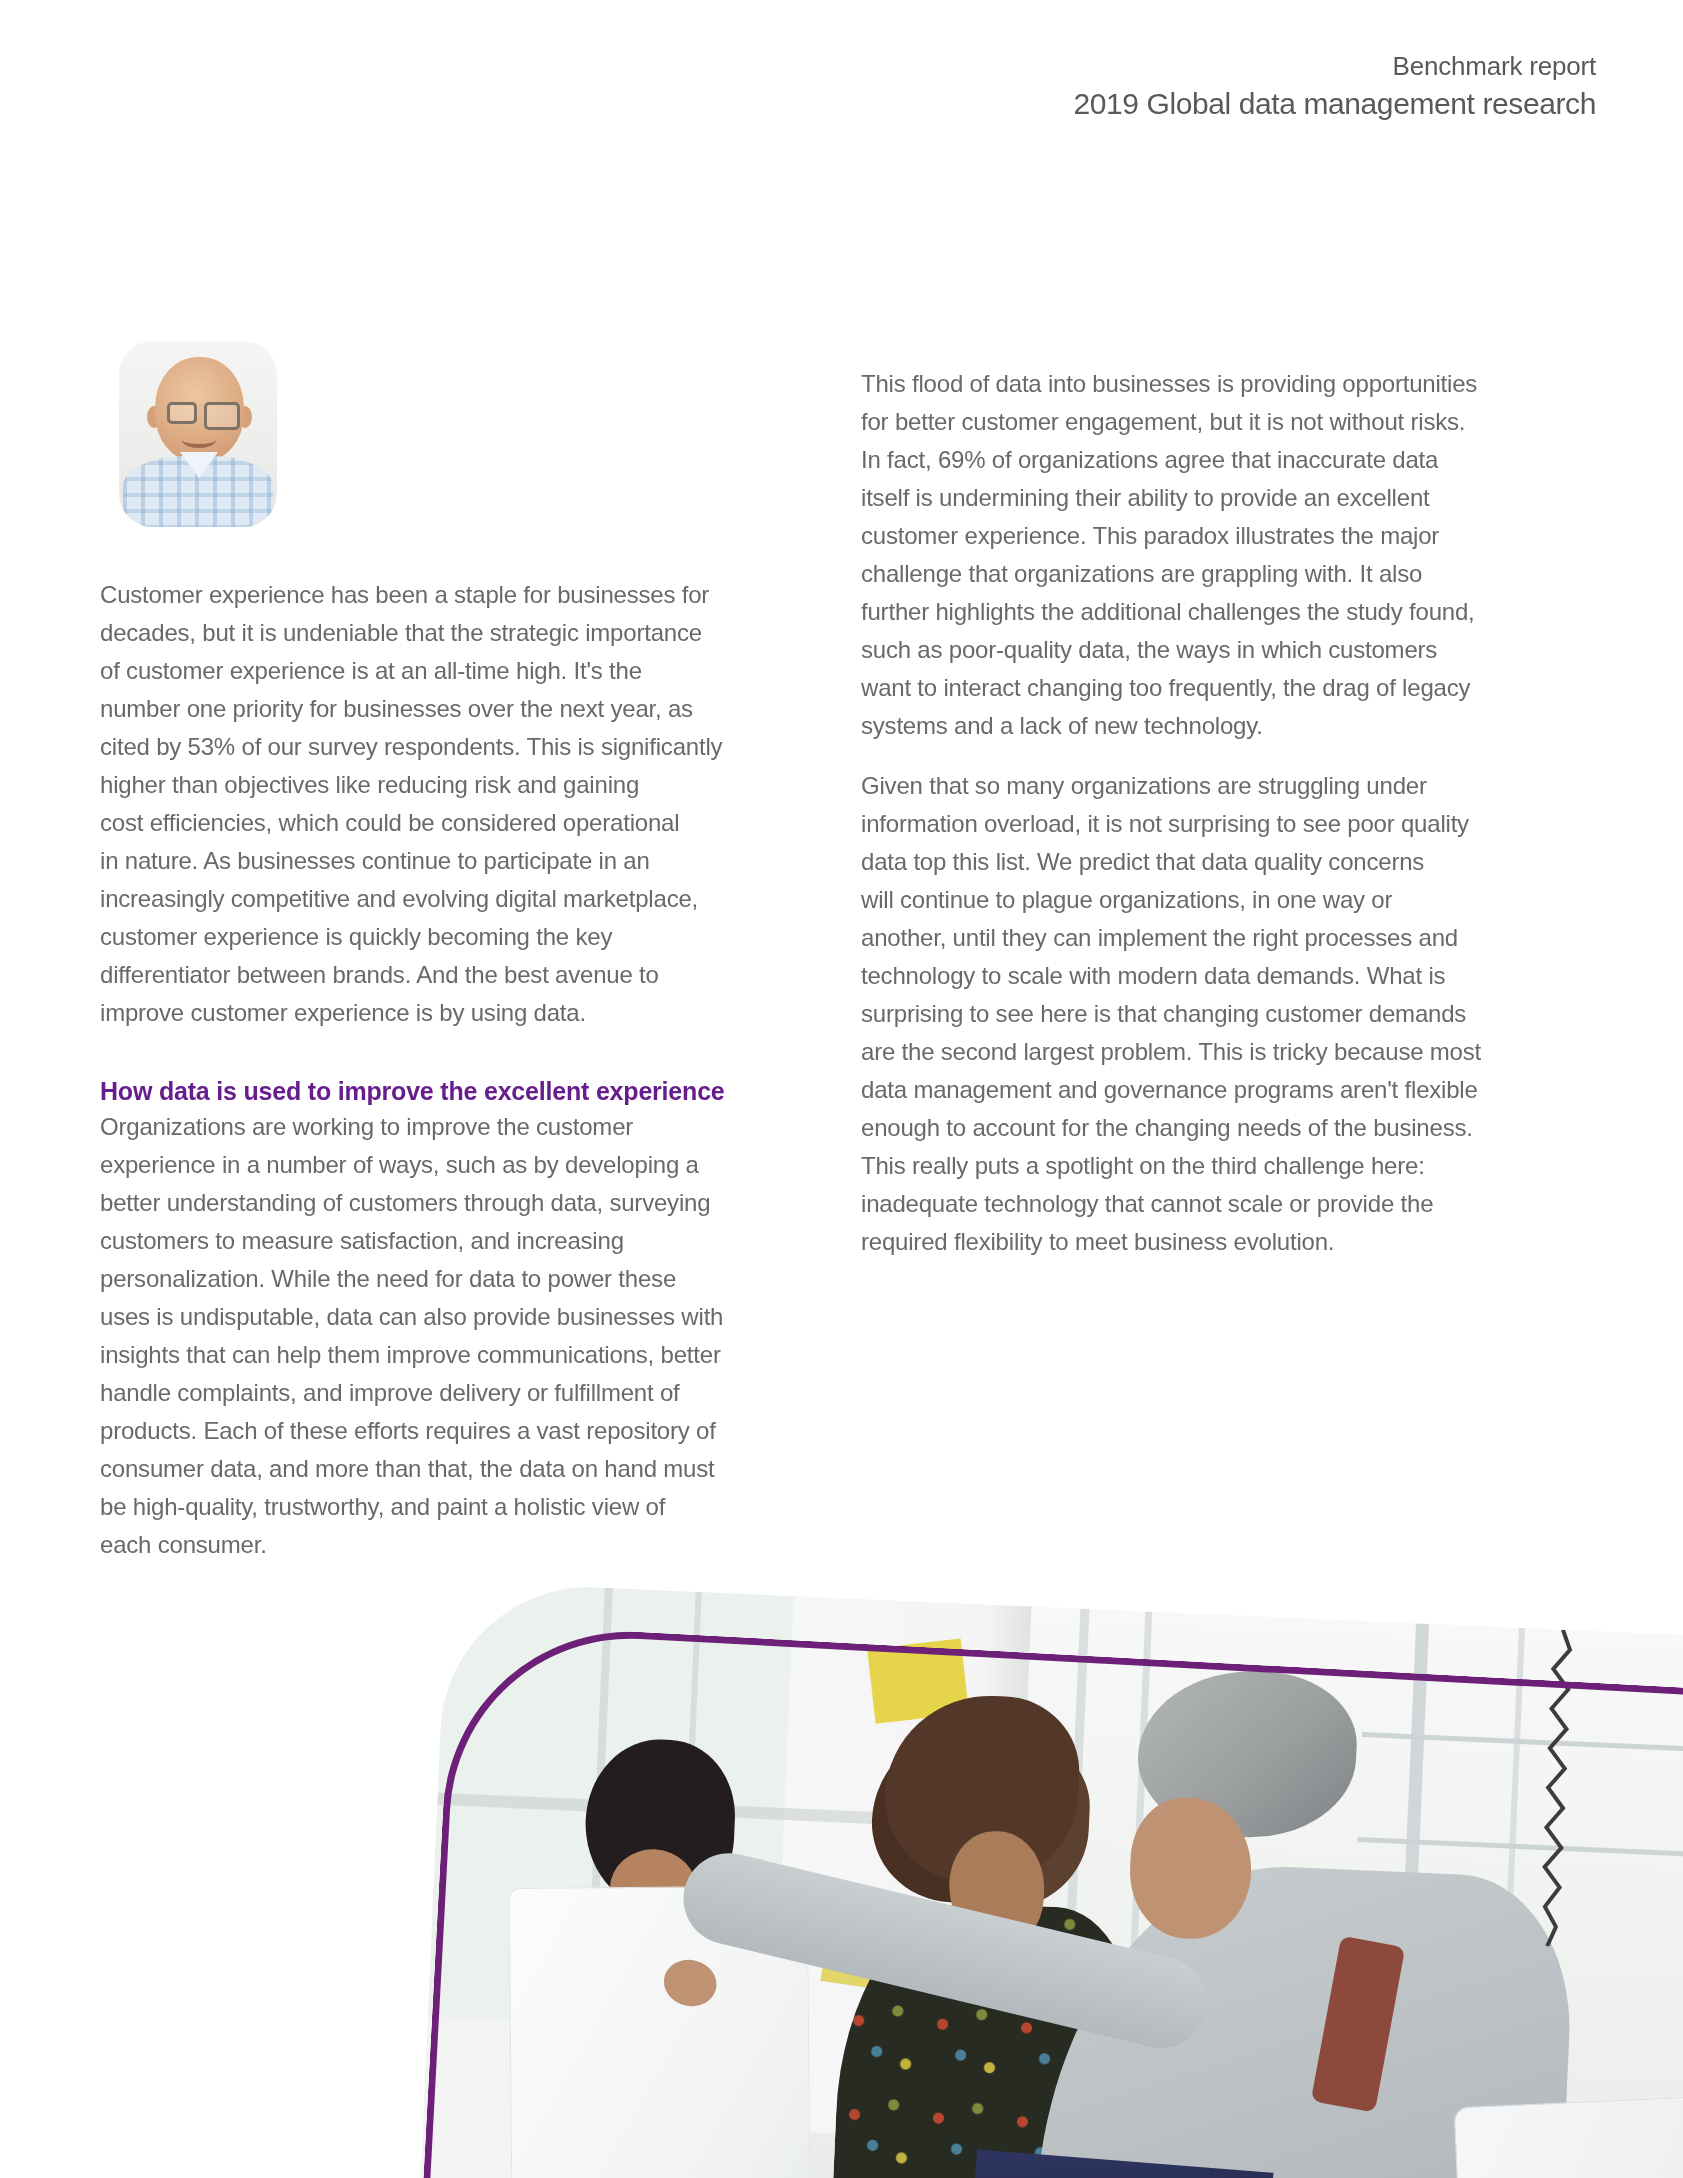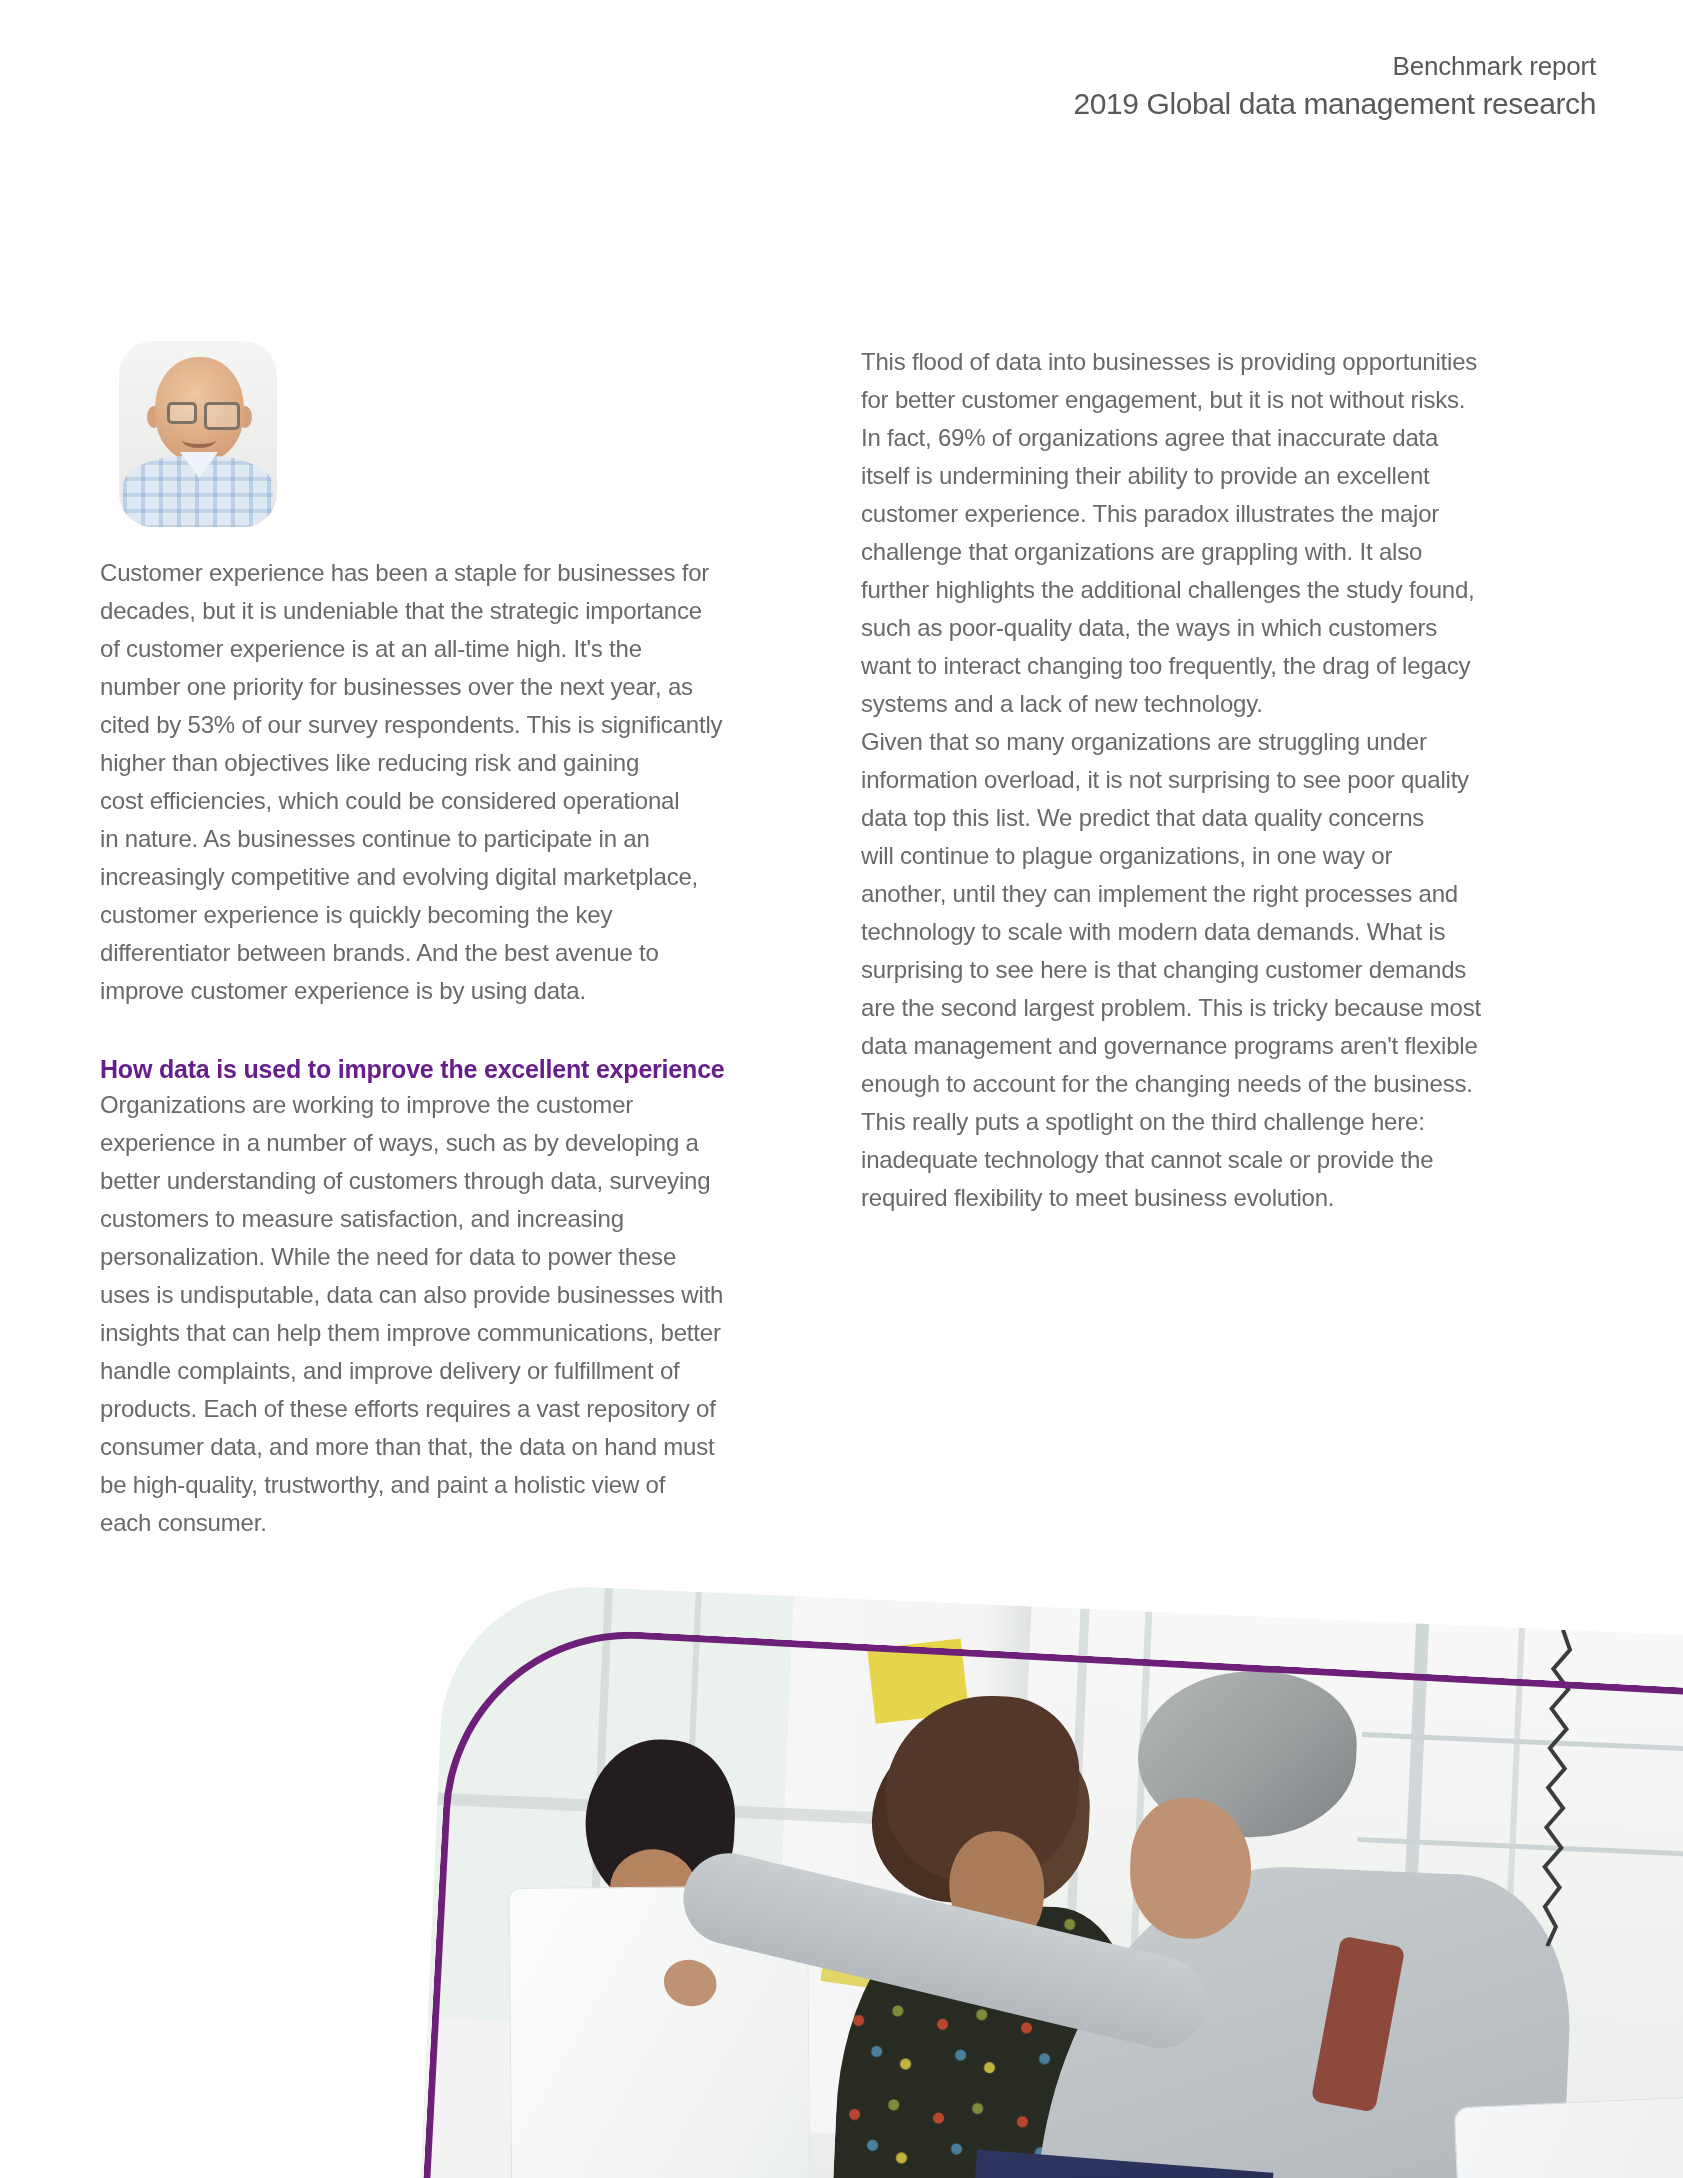--- a/index.html
+++ b/index.html
@@ -27,21 +27,21 @@
   .hs-smile{position:absolute;left:63px;top:91px;width:34px;height:16px;border-bottom:4px solid #9c6a4d;border-radius:0 0 50% 50%;}
   .hs-shirt{position:absolute;left:4px;top:115px;width:150px;height:73px;border-radius:42% 42% 0 0;
             background:repeating-linear-gradient(90deg,rgba(120,160,205,.35) 0 4px,transparent 4px 18px),
                        repeating-linear-gradient(0deg,rgba(120,160,205,.30) 0 4px,transparent 4px 16px),#dfe9f3;}
   .hs-collar{position:absolute;left:61px;top:111px;width:38px;height:26px;background:#eef4fa;clip-path:polygon(0 0,100% 0,50% 100%);}
 
   .headline{position:absolute;left:297px;top:337px;font-size:33px;line-height:44px;color:var(--headline);white-space:pre-line;letter-spacing:-0.3px;}
   .byline{position:absolute;left:297px;top:447px;font-size:24px;line-height:37px;font-weight:bold;color:var(--byline);white-space:pre-line;letter-spacing:-0.3px;}
 
   
-  .body-text{white-space:pre-line;font-size:24px;line-height:38px;color:var(--text);letter-spacing:-0.2px;}
+  .body-text{white-space:pre-line;font-size:24px;line-height:38px;color:var(--text);letter-spacing:-0.2px;margin-top:22px;}
   .col-left{position:absolute;left:100px;top:554px;width:767px;}
   .col-right{position:absolute;left:861px;top:343px;width:782px;}
   .subhead{margin-top:42px;font-size:25px;line-height:34px;font-weight:bold;color:var(--subhead);letter-spacing:-0.2px;}
   .col-left .para2{margin-top:0;}
   .col-right .para2{}
 
   
   .photo{position:absolute;left:447px;top:1581px;width:1485px;height:812px;border-top-left-radius:149px;overflow:hidden;
          transform:rotate(2.5deg);transform-origin:0 0;z-index:1;
          background:linear-gradient(180deg,#f7f8f7 0%,#f0f2f0 40%,#e9ecea 72%,#e5e8e6 100%);}

